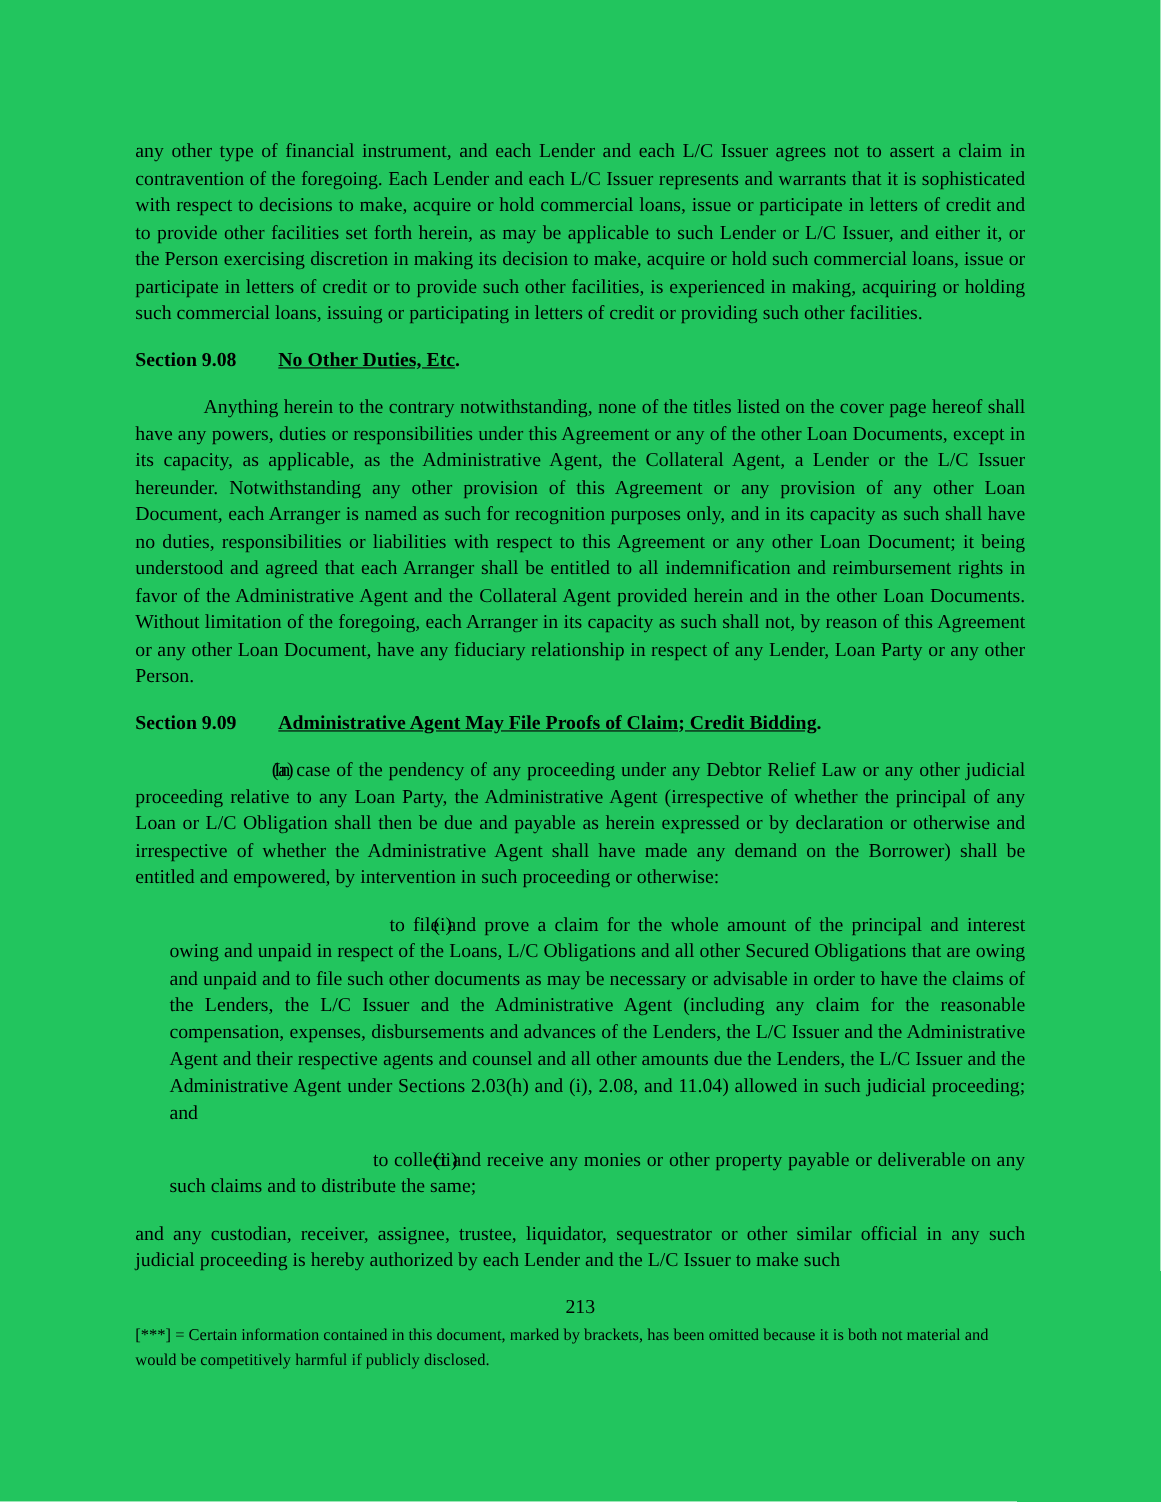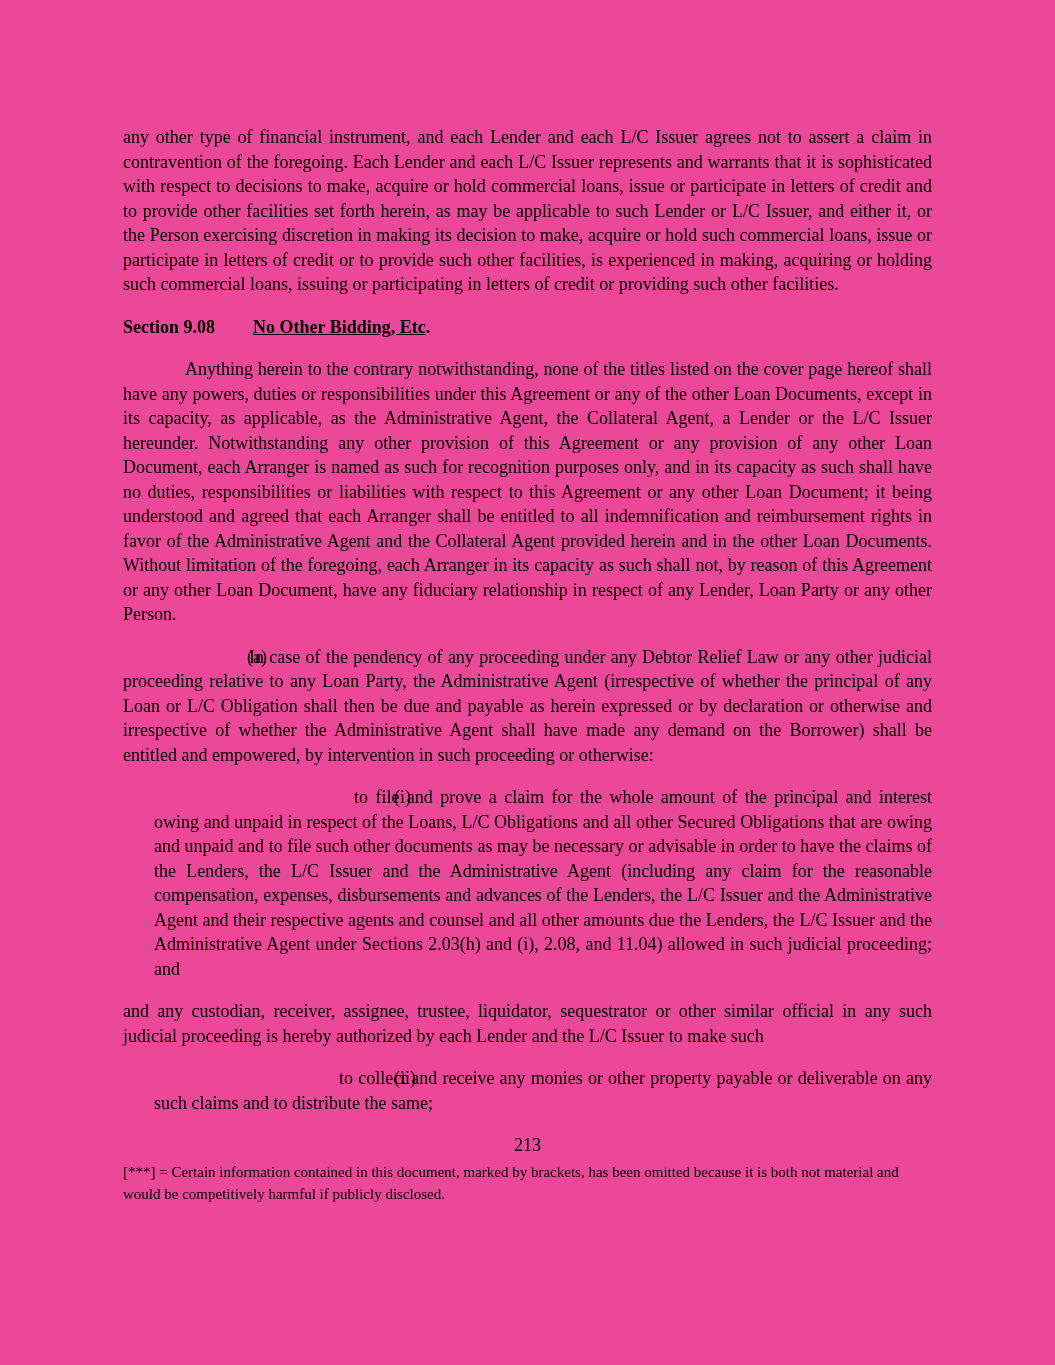--- a/index.html
+++ b/index.html
@@ -4,21 +4,21 @@
 <style>
   html, body {
     margin: 0;
     padding: 0;
     background: #ffffff;
   }
   .page {
     position: relative;
     width: 1055px;
     height: 1365px;
-    background: #ec4899;
+    background: #22c55e;
     color: #000000;
     font-family: "Liberation Serif", "DejaVu Serif", serif;
     box-sizing: border-box;
     padding: 125px 123px 0 123px;
     overflow: hidden;
   }
   .body-text {
     margin: 0 0 18px 0;
     font-size: 18px;
     line-height: 24.5px;
@@ -52,37 +52,40 @@
   }
 </style>
 </head>
 <body>
 
 <div class="page">
 
   <p class="body-text">any other type of financial instrument, and each Lender and each L/C Issuer agrees not to assert a claim in contravention of the foregoing. Each Lender and each L/C Issuer represents and warrants that it is sophisticated with respect to decisions to make, acquire or hold commercial loans, issue or participate in letters of credit and to provide other facilities set forth herein, as may be applicable to such Lender or L/C Issuer, and either it, or the Person exercising discretion in making its decision to make, acquire or hold such commercial loans, issue or participate in letters of credit or to provide such other facilities, is experienced in making, acquiring or holding such commercial loans, issuing or participating in letters of credit or providing such other facilities.</p>
 
   <p class="section-heading">
-    <span class="sec-label">Section 9.08</span><span class="sec-title">No Other Bidding, Etc</span><span>.</span>
+    <span class="sec-label">Section 9.08</span><span class="sec-title">No Other Duties, Etc</span><span>.</span>
   </p>
 
   <p class="body-text indent-half">Anything herein to the contrary notwithstanding, none of the titles listed on the cover page hereof shall have any powers, duties or responsibilities under this Agreement or any of the other Loan Documents, except in its capacity, as applicable, as the Administrative Agent, the Collateral Agent, a Lender or the L/C Issuer hereunder.  Notwithstanding any other provision of this Agreement or any provision of any other Loan Document, each Arranger is named as such for recognition purposes only, and in its capacity as such shall have no duties, responsibilities or liabilities with respect to this Agreement or any other Loan Document; it being understood and agreed that each Arranger shall be entitled to all indemnification and reimbursement rights in favor of the Administrative Agent and the Collateral Agent provided herein and in the other Loan Documents.  Without limitation of the foregoing, each Arranger in its capacity as such shall not, by reason of this Agreement or any other Loan Document, have any fiduciary relationship in respect of any Lender, Loan Party or any other Person.</p>
 
+  <p class="section-heading">
+    <span class="sec-label">Section 9.09</span><span class="sec-title">Administrative Agent May File Proofs of Claim; Credit Bidding</span><span>.</span>
+  </p>
 
   <p class="body-text indent-half">
     <span class="enum-label-a">(a)</span><span>In case of the pendency of any proceeding under any Debtor Relief Law or any other judicial proceeding relative to any Loan Party, the Administrative Agent (irrespective of whether the principal of any Loan or L/C Obligation shall then be due and payable as herein expressed or by declaration or otherwise and irrespective of whether the Administrative Agent shall have made any demand on the Borrower) shall be entitled and empowered, by intervention in such proceeding or otherwise:</span>
   </p>
 
   <p class="body-text indent-full">
     <span class="enum-label-i">(i)</span><span>to file and prove a claim for the whole amount of the principal and interest owing and unpaid in respect of the Loans, L/C Obligations and all other Secured Obligations that are owing and unpaid and to file such other documents as may be necessary or advisable in order to have the claims of the Lenders, the L/C Issuer and the Administrative Agent (including any claim for the reasonable compensation, expenses, disbursements and advances of the Lenders, the L/C Issuer and the Administrative Agent and their respective agents and counsel and all other amounts due the Lenders, the L/C Issuer and the Administrative Agent under Sections 2.03(h) and (i), 2.08, and 11.04) allowed in such judicial proceeding; and</span>
   </p>
 
-  <p class="body-text">and any custodian, receiver, assignee, trustee, liquidator, sequestrator or other similar official in any such judicial proceeding is hereby authorized by each Lender and the L/C Issuer to make such</p>
-
   <p class="body-text indent-full">
     <span class="enum-label-ii">(ii)</span><span>to collect and receive any monies or other property payable or deliverable on any such claims and to distribute the same;</span>
   </p>
+
+  <p class="body-text">and any custodian, receiver, assignee, trustee, liquidator, sequestrator or other similar official in any such judicial proceeding is hereby authorized by each Lender and the L/C Issuer to make such</p>
 
   <div class="page-number">213</div>
 
   <p class="footnote">[***] = Certain information contained in this document, marked by brackets, has been omitted because it is both not material and would be competitively harmful if publicly disclosed.</p>
 
 </div>
 
 </body></html>

